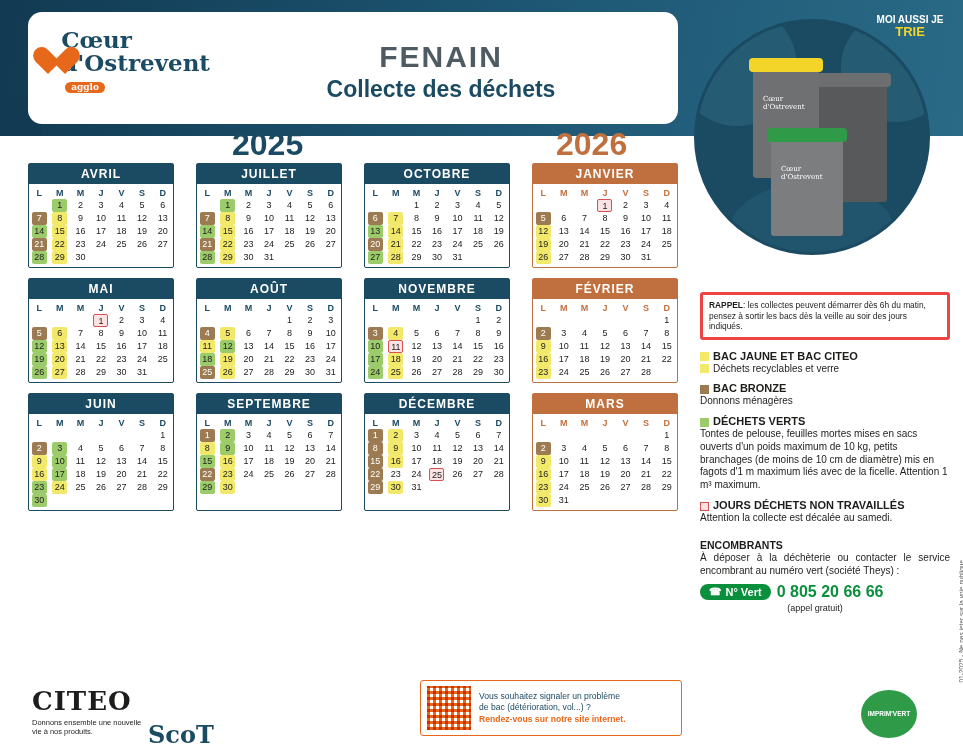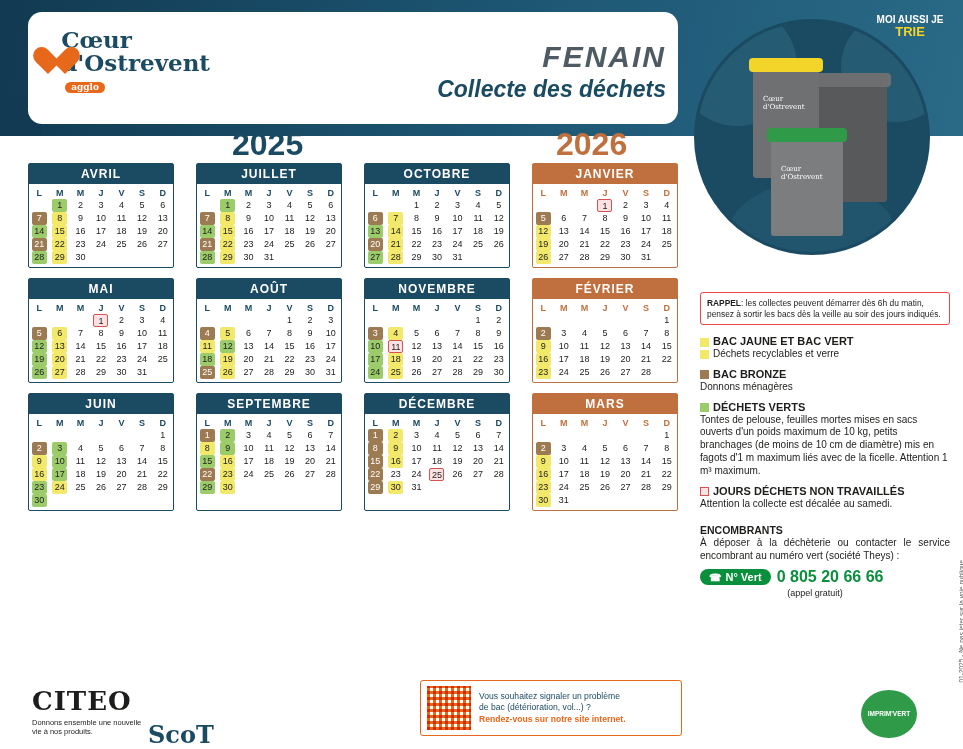--- a/index.html
+++ b/index.html
@@ -35,21 +35,21 @@
     content:""; position:absolute; width:17px;height:26px;background:#e8681b;
     border-radius:9px 9px 0 0; top:3px;
   }
   .logo-heart:before{ left:8px; transform:rotate(-45deg); transform-origin:0 100%;}
   .logo-heart:after{ left:8px; transform:rotate(45deg); transform-origin:100% 100%;}
   .logo-txt{ line-height:1.0; }
   .logo-l1{ font-size:23px; font-weight:bold; color:#1b4a63; font-family:"DejaVu Serif", serif;}
   .logo-l2{ font-size:23px; font-weight:bold; color:#1b4a63; font-family:"DejaVu Serif", serif;}
   .logo-agglo{ display:inline-block;background:#e8681b;color:#fff;font-size:9px;font-weight:bold;
                border-radius:8px;padding:1px 6px;margin-left:4px;vertical-align:middle;}
-  #title-wrap{ position:absolute; top:40px; left:256px; width:410px; text-align:right; z-index:4;font-style:italic;}
+  #title-wrap{ position:absolute; top:40px; left:236px; width:410px; text-align:center; z-index:4;}
   #city-name{ font-size:30px; font-weight:bold; color:#4f5b62; letter-spacing:2px; }
   #title-sub{ font-size:23px; font-weight:bold; color:#1b4a63; margin-top:2px;}
   
   #photo-circle{
     position:absolute; top:22px; right:36px; width:230px; height:230px; border-radius:50%;
     background:#1b4a63; z-index:5; overflow:hidden;
     box-shadow:0 0 0 3px #1b4a63;
   }
   #photo-circle .tree{
     position:absolute; border-radius:50%; background:#2e6b83; opacity:.55;
@@ -95,21 +95,21 @@
   }
   .c-yellow{ background:#f2e96b; }
   .c-green { background:#9ccb6a; }
   .c-bronze{ background:#9c7a52; color:#fff; }
   .c-ferie { background:#fbe3e3; border:1px solid #d85050; }
   
   #info{
     position:absolute; left:700px; top:292px; width:250px; font-size:10.5px; color:#1d1d1b;
   }
   #rappel{
-    border:1px solid #ef4444; border-radius:3px; padding:5px 6px; font-size:8.4px;
+    border:3px solid #ef4444; border-radius:3px; padding:5px 6px; font-size:8.4px;
     line-height:1.25; margin-bottom:10px;
   }
   #rappel b{ font-weight:bold; }
   .legend-head{ font-weight:bold; font-size:11px; margin-top:7px; }
   .legend-head .sw{
     display:inline-block; width:9px;height:9px; margin-right:4px; vertical-align:middle;
   }
   .sw-yellow{ background:#f2e96b; }
   .sw-bronze{ background:#9c7a52; }
   .sw-green { background:#9ccb6a; }
@@ -1693,21 +1693,21 @@
         </table>
       </div>
     </div>
 </div>
 
 <div id="info">
   <div id="rappel">
     <b>RAPPEL</b><span>: les collectes peuvent démarrer dès 6h du matin, pensez à sortir les bacs dès la veille au soir des jours indiqués.</span>
   </div>
   <div id="legend-list">
-      <div class="legend-head"><span class="sw sw-yellow"></span><span>BAC JAUNE ET BAC VERT</span></div>
+      <div class="legend-head"><span class="sw sw-yellow"></span><span>BAC JAUNE ET BAC CITEO</span></div>
       <div class="legend-body"><span class="sw sw-yellow"></span><span>Déchets recyclables et verre</span></div>
       <div class="legend-head"><span class="sw sw-bronze"></span><span>BAC BRONZE</span></div>
       <div class="legend-body"><span>Donnons ménagères</span></div>
       <div class="legend-head"><span class="sw sw-green"></span><span>DÉCHETS VERTS</span></div>
       <div class="legend-body"><span>Tontes de pelouse, feuilles mortes mises en sacs ouverts d'un poids maximum de 10 kg, petits branchages (de moins de 10 cm de diamètre) mis en fagots d'1 m maximum liés avec de la ficelle. Attention 1 m³ maximum.</span></div>
       <div class="legend-head"><span class="sw sw-ferie"></span><span>JOURS DÉCHETS NON TRAVAILLÉS</span></div>
       <div class="legend-body"><span>Attention la collecte est décalée au samedi.</span></div>
     </div>
 
   <div id="encombrants-title">ENCOMBRANTS</div>

